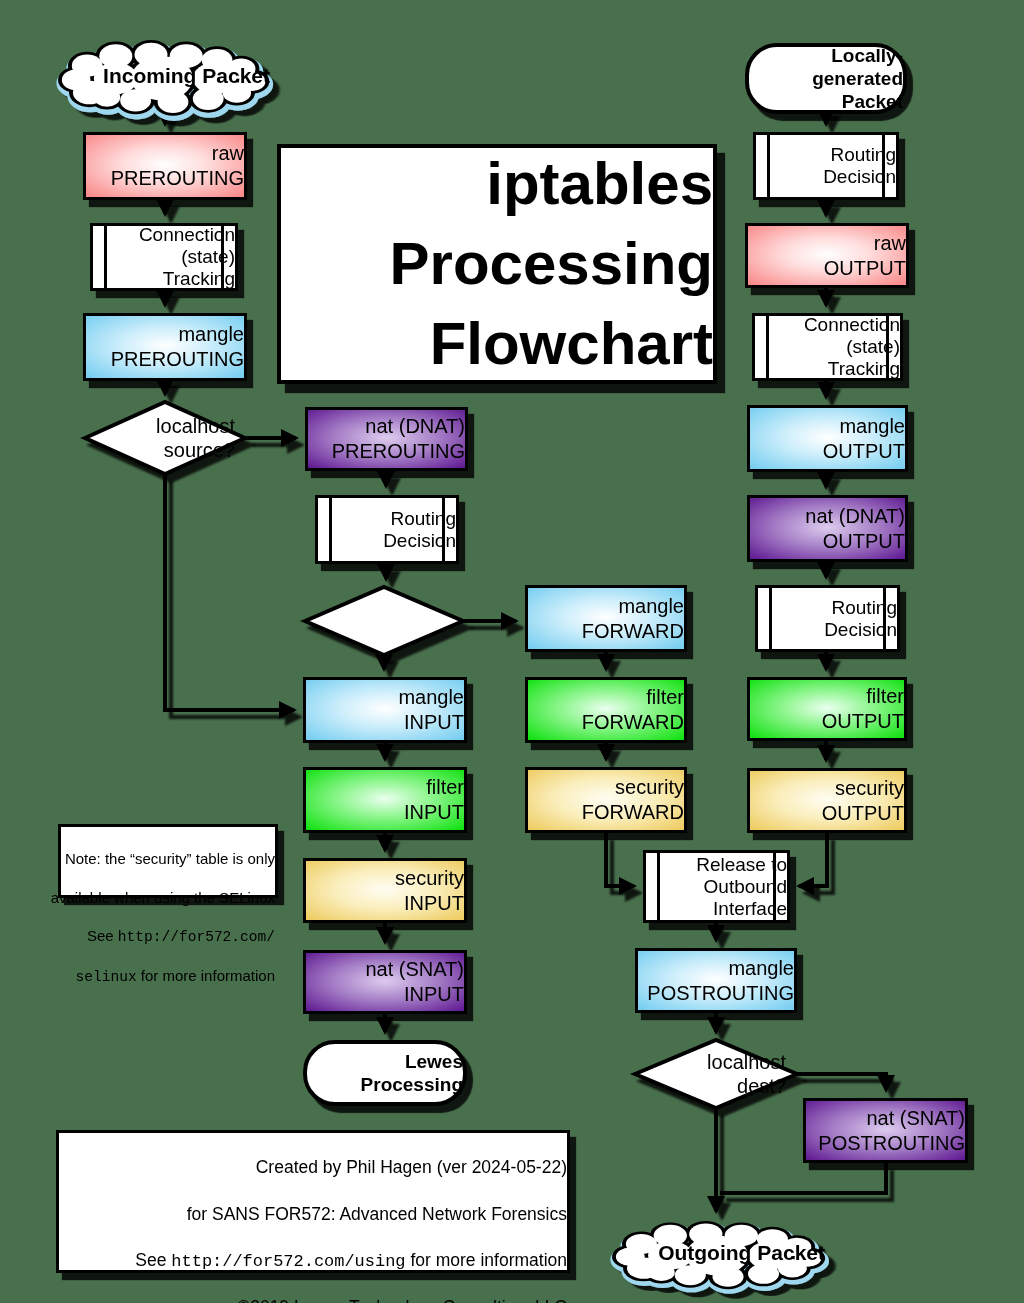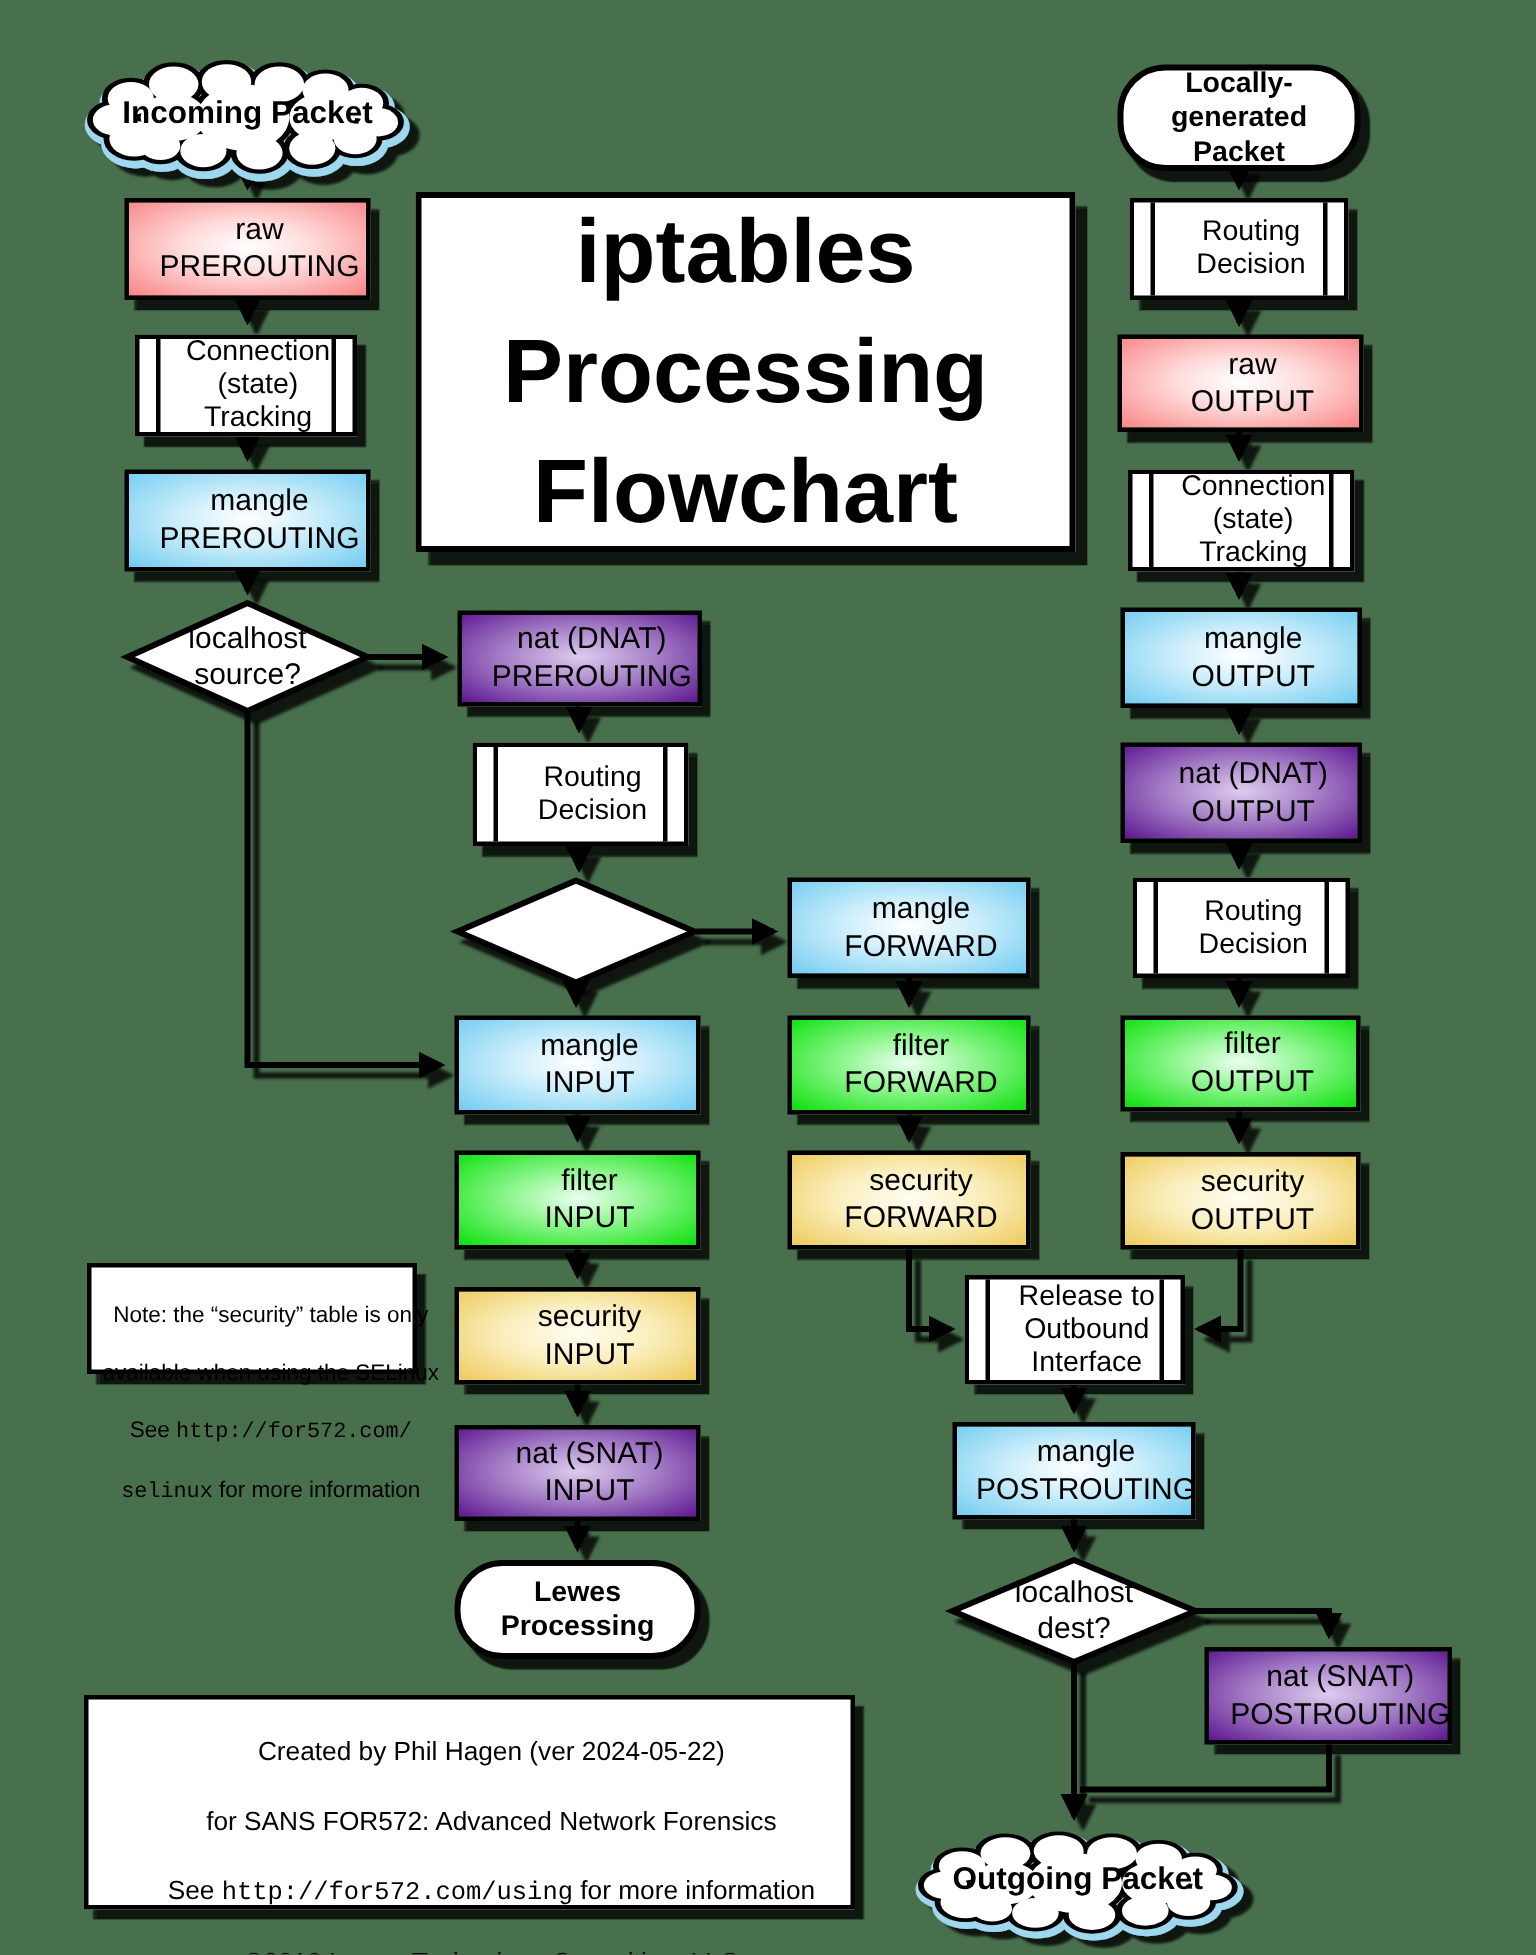--- a/index.html
+++ b/index.html
@@ -1,35 +1,35 @@
 <!DOCTYPE html>
 <html><head>
 <meta charset="utf-8">
 <style>
   html,body{margin:0;padding:0;background:#49704d;}
   #stage{position:relative;width:1024px;height:1303px;background:#49704d;overflow:hidden;
          font-family:"Liberation Sans",sans-serif;color:#000;}
   #shapes{position:absolute;left:0;top:0;z-index:1;}
   .node,.lbl{position:absolute;z-index:2;display:flex;flex-direction:column;
-         align-items:center;justify-content:center;text-align:center;box-sizing:border-box;}
+         align-items:flex-end;justify-content:center;text-align:center;box-sizing:border-box;}
   .box{border:3px solid #000;box-shadow:6px 7px 1px rgba(0,0,0,0.8);padding-left:16px;}
   .box .line{display:block;font-size:20px;line-height:25px;}
   .raw{background:radial-gradient(ellipse at 50% 48%,#ffffff 0%,#ffdcdc 38%,#f98585 100%);}
   .mangle{background:radial-gradient(ellipse at 50% 48%,#ffffff 0%,#cdeefb 40%,#72ccf0 100%);}
   .filter{background:radial-gradient(ellipse at 50% 48%,#eafff0 0%,#90f690 40%,#0ce00c 100%);}
   .security{background:radial-gradient(ellipse at 50% 48%,#fffdf2 0%,#faeebc 45%,#edca5c 100%);}
   .nat{background:radial-gradient(ellipse at 50% 48%,#ddccee 0%,#a37bc5 48%,#5d1690 100%);}
   .predef{background-color:#fff;background-image:linear-gradient(#000,#000),linear-gradient(#000,#000);
           background-size:3px 100%,3px 100%;background-position:11px 0,calc(100% - 11px) 0;
           background-repeat:no-repeat;}
   .predef .line{font-size:19px;line-height:22px;}
   .rounded{background:#fff;border:4px solid #000;border-radius:32px;font-weight:bold;
            box-shadow:6px 7px 1px rgba(0,0,0,0.8);}
   .rounded .line{font-size:19px;line-height:23px;font-weight:bold;}
-  .titlebox{background:#fff;border:4px solid #000;box-shadow:8px 9px 1px rgba(0,0,0,0.8);}
+  .titlebox{background:#fff;border:4px solid #000;box-shadow:8px 9px 1px rgba(0,0,0,0.8);margin-top:16px;}
   .titlebox .line{font-size:60px;line-height:80px;font-weight:bold;}
   .cloud-label .line{font-size:21px;line-height:24px;font-weight:bold;}
   .diamond-label .line{font-size:20px;line-height:24px;}
   .branch{font-size:27px;font-weight:bold;transform:translate(-50%,-50%);z-index:3;}
   .textbox{background:#fff;border:3px solid #000;box-shadow:6px 7px 1px rgba(0,0,0,0.8);
            justify-content:flex-start;}
   .note-line{font-size:15px;line-height:19.2px;white-space:pre;}
   .cred-line{font-size:17.5px;line-height:23.2px;white-space:pre;}
   .mono{font-family:"Liberation Mono","DejaVu Sans Mono",monospace;font-size:0.97em;}
   .cloud-blue{stroke:#9ed7ee;stroke-width:12;fill:none;}
@@ -251,21 +251,21 @@
     <span class="line">OUTPUT</span>
   </div>
 
   <div class="branch" style="left:249px;top:419px">N</div>
   <div class="branch" style="left:177px;top:486px">Y</div>
   <div class="branch" style="left:472px;top:603px">N</div>
   <div class="branch" style="left:397px;top:665px">Y</div>
   <div class="branch" style="left:808px;top:1055px">N</div>
   <div class="branch" style="left:730px;top:1122px">Y</div>
 
-  <div class="node textbox" style="left:58px;top:842px;width:220px;height:74px;padding-top:3px">
+  <div class="node textbox" style="left:58px;top:824px;width:220px;height:74px;padding-top:3px">
     <div class="note-line">
       <span>Note: the “security” table is only</span></div>
     <div class="note-line">
       <span>available when using the SELinux</span></div>
     <div class="note-line">
       <span>See </span><span class="mono">http://for572.com/</span></div>
     <div class="note-line">
       <span class="mono">selinux</span><span> for more information</span></div>
   </div>
 

